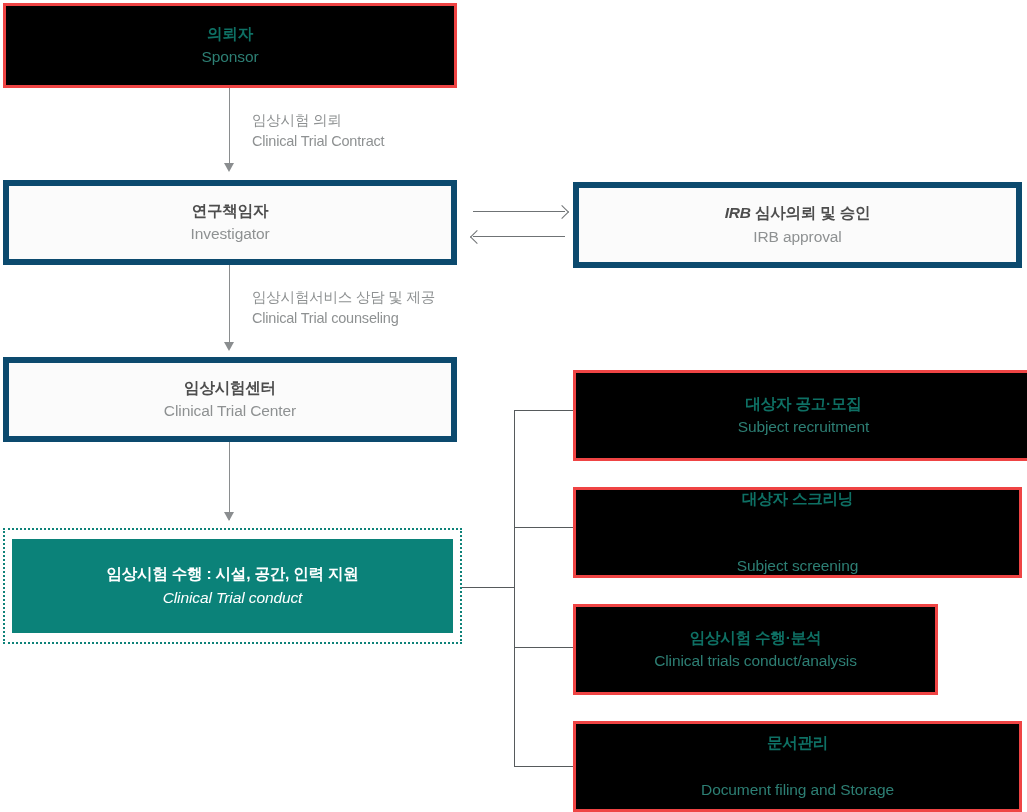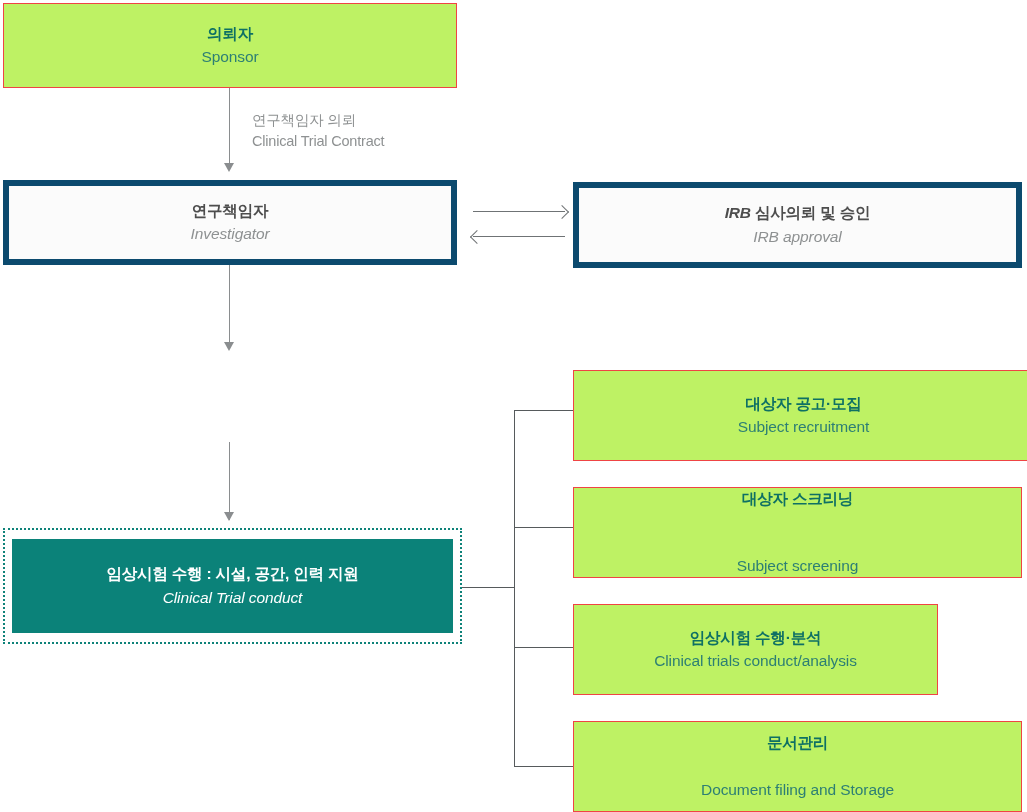--- a/index.html
+++ b/index.html
@@ -37,33 +37,33 @@
     margin-bottom: 3px;
   }
   .node .en {
     font-size: 15.5px;
     font-weight: normal;
     letter-spacing: -0.1px;
   }
 
   
   .node.teal-outline {
-    border: 1px solid #ef4444;
-    background: #bef264;
+    border: 3px solid #ef4444;
+    background: #000000;
   }
   .node.teal-outline .ko { color: #0e7064; }
   .node.teal-outline .en { color: #2d7f74; }
 
   
   .node.grey-outline {
     border: 6px solid #0c4a6e;
     background: #fbfbfb;
   }
   .node.grey-outline .ko { color: #4d4d4d; }
-  .node.grey-outline .en { color: #8e9192; font-style: italic; }
+  .node.grey-outline .en { color: #8e9192; }
 
   
   .node.teal-fill {
     background: #0b8279;
     border: none;
   }
   .node.teal-fill .ko { color: #ffffff; }
   .node.teal-fill .en { color: #ffffff; font-style: italic; }
 
   .dotted-frame {
@@ -130,20 +130,24 @@
   <div class="node teal-outline" style="left:3px; top:3px; width:454px; height:85px;">
     <span class="ko">의뢰자</span>
     <span class="en">Sponsor</span>
   </div>
 
   <div class="node grey-outline" style="left:3px; top:180px; width:454px; height:85px;">
     <span class="ko">연구책임자</span>
     <span class="en">Investigator</span>
   </div>
 
+  <div class="node grey-outline" style="left:3px; top:357px; width:454px; height:85px;">
+    <span class="ko">임상시험센터</span>
+    <span class="en">Clinical Trial Center</span>
+  </div>
 
   <div class="dotted-frame" style="left:3px; top:528px; width:459px; height:116px;"></div>
   <div class="node teal-fill" style="left:12px; top:539px; width:441px; height:94px;">
     <span class="ko">임상시험 수행 : 시설, 공간, 인력 지원</span>
     <span class="en">Clinical Trial conduct</span>
   </div>
 
   <div class="node grey-outline" style="left:573px; top:182px; width:449px; height:86px;">
     <span class="ko"><span class="italic-lead">IRB</span><span> 심사의뢰 및 승인</span></span>
     <span class="en">IRB approval</span>
@@ -172,24 +176,28 @@
   <div class="vline" style="left:229px; top:88px; height:76px;"></div>
   <div class="arrow-down" style="left:224px; top:163px;"></div>
 
   <div class="vline" style="left:229px; top:265px; height:78px;"></div>
   <div class="arrow-down" style="left:224px; top:342px;"></div>
 
   <div class="vline" style="left:229px; top:442px; height:78px;"></div>
   <div class="arrow-down" style="left:224px; top:512px;"></div>
 
   <div class="edge-label" style="left:252px; top:110px;">
-    <span class="l1">연구책임자 의뢰</span>
+    <span class="l1">임상시험 의뢰</span>
     <span class="l2">Clinical Trial Contract</span>
   </div>
 
+  <div class="edge-label" style="left:252px; top:287px;">
+    <span class="l1">임상시험서비스 상담 및 제공</span>
+    <span class="l2">Clinical Trial counseling</span>
+  </div>
 
   <div class="hline" style="left:473px; top:211px; width:92px; background:#6f7375;"></div>
   <div class="chev right" style="left:557px; top:207px;"></div>
 
   <div class="hline" style="left:473px; top:236px; width:92px; background:#6f7375;"></div>
   <div class="chev left" style="left:472px; top:232px;"></div>
 
   <div class="bracket" style="left:462px; top:587px; width:53px; height:1px;"></div>
 
   <div class="bracket" style="left:514px; top:410px; width:1px; height:357px;"></div>

